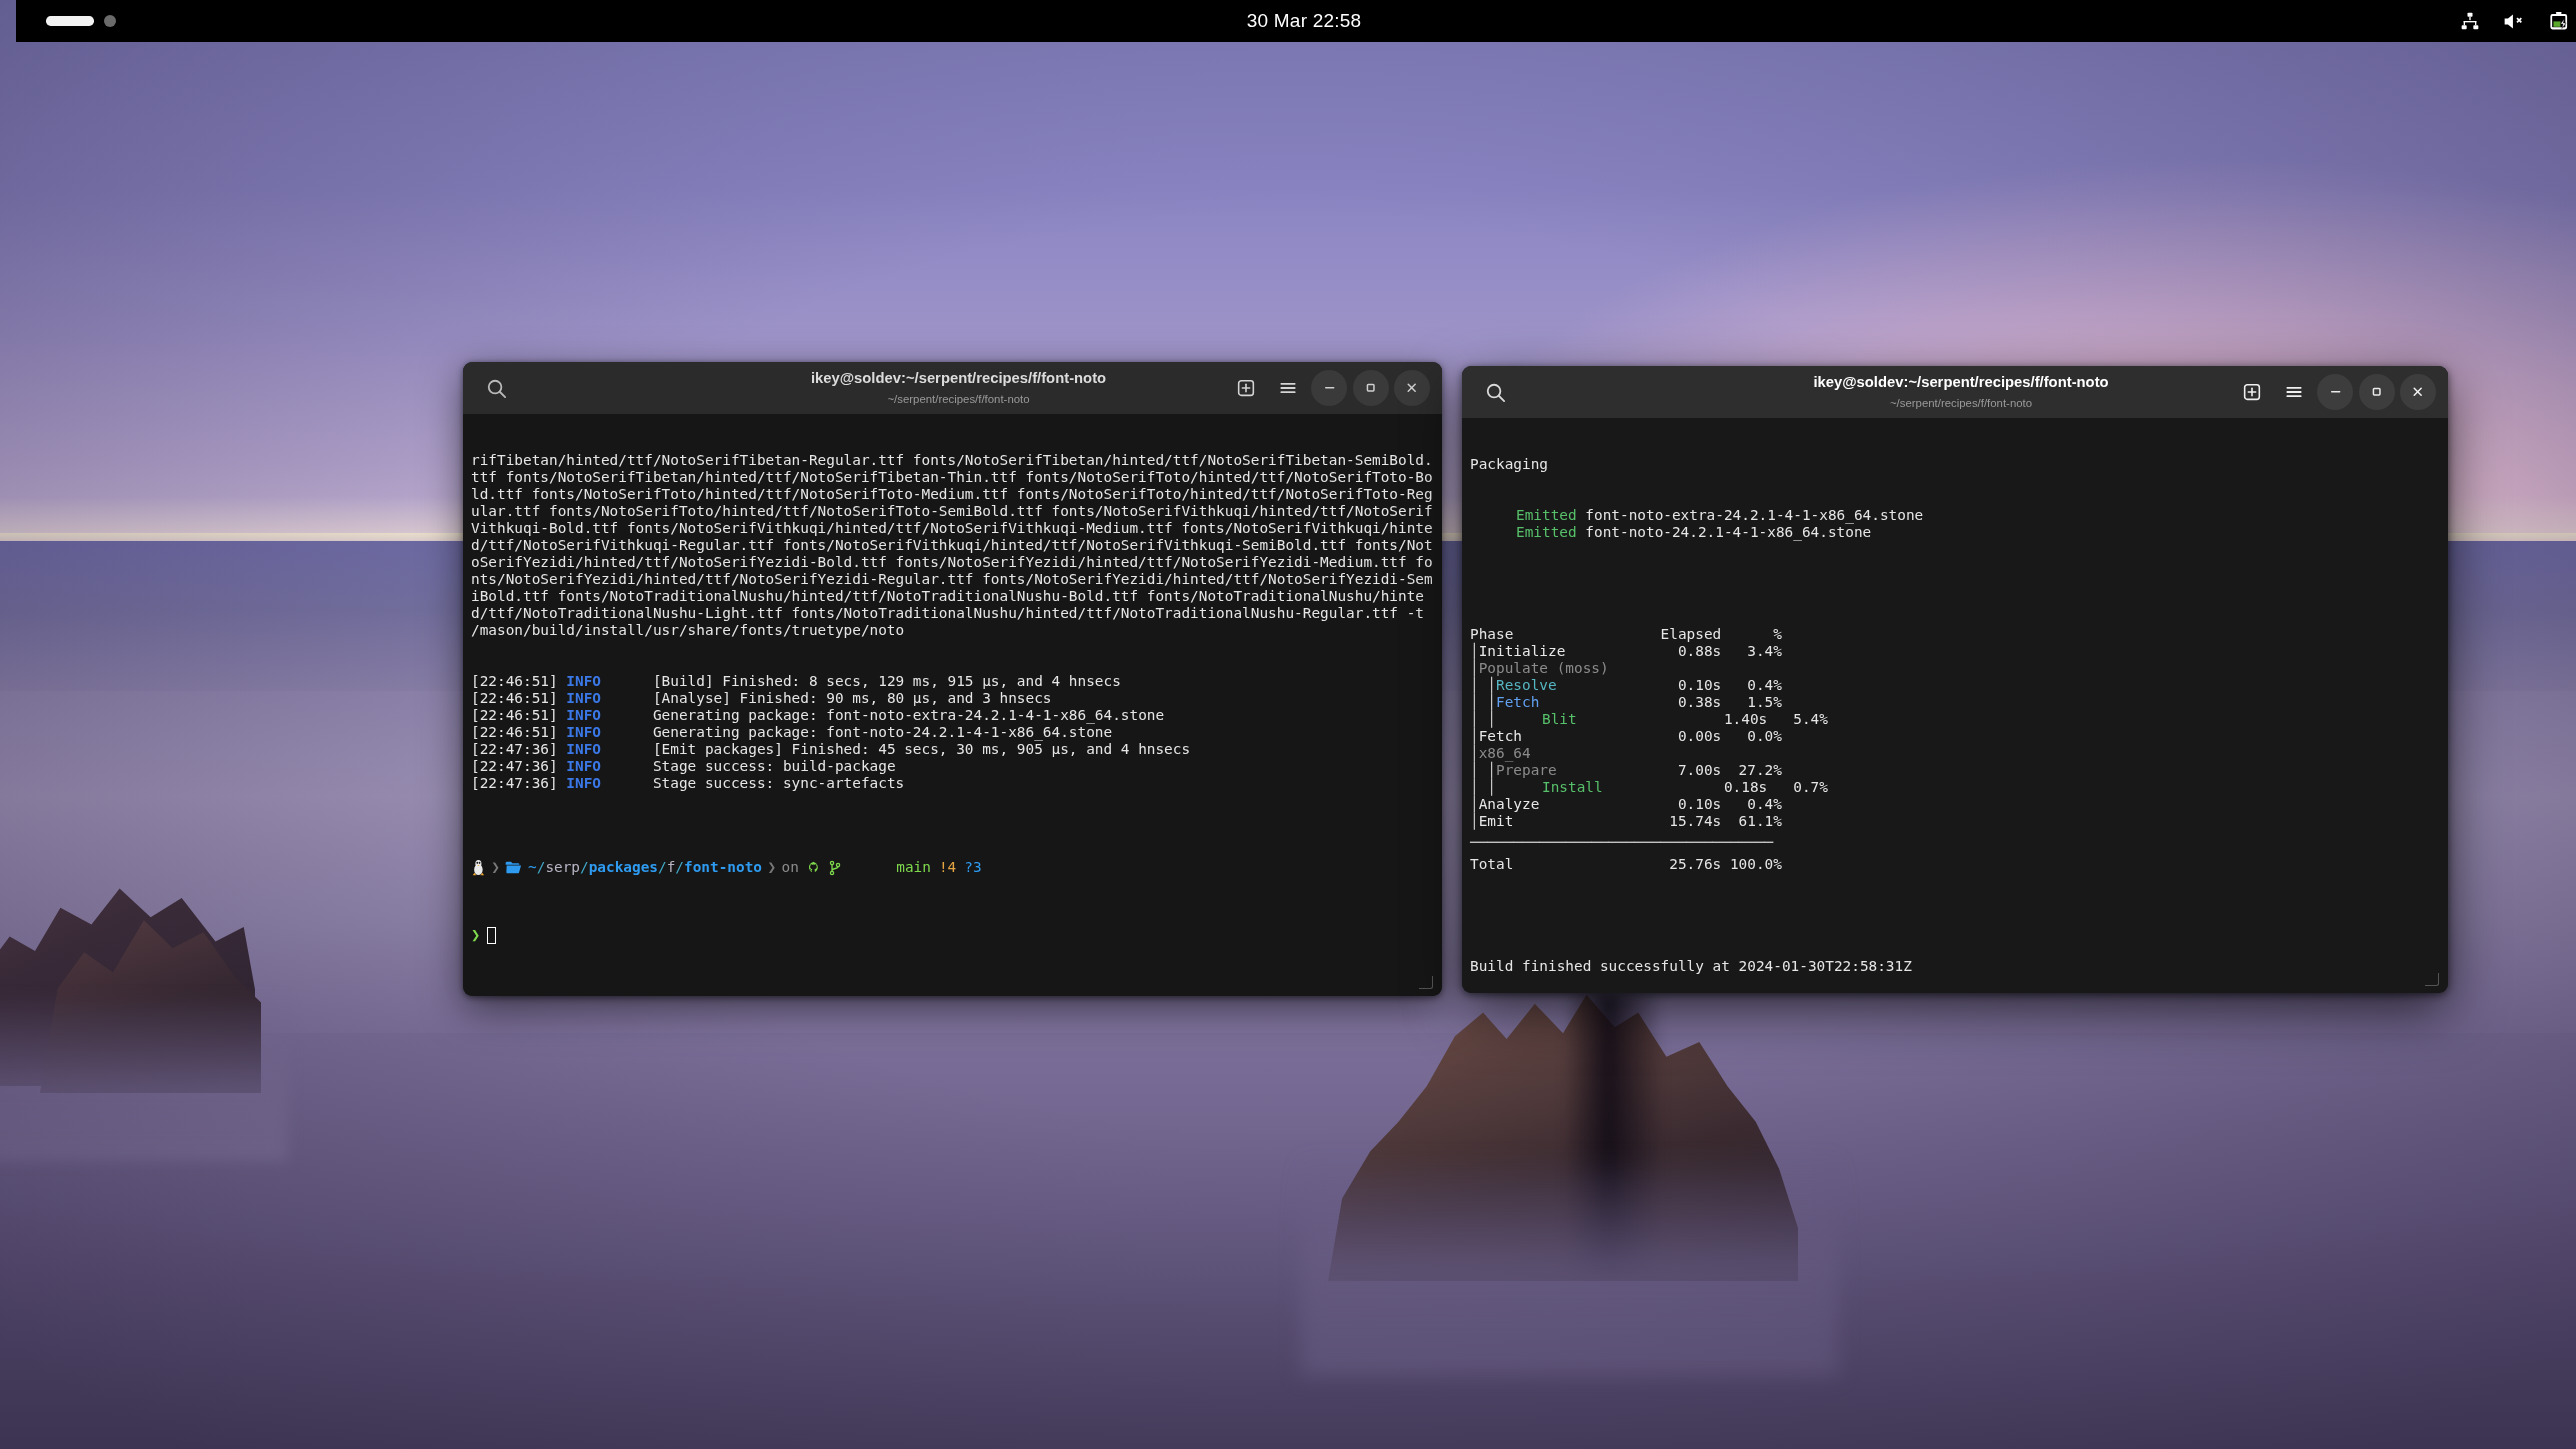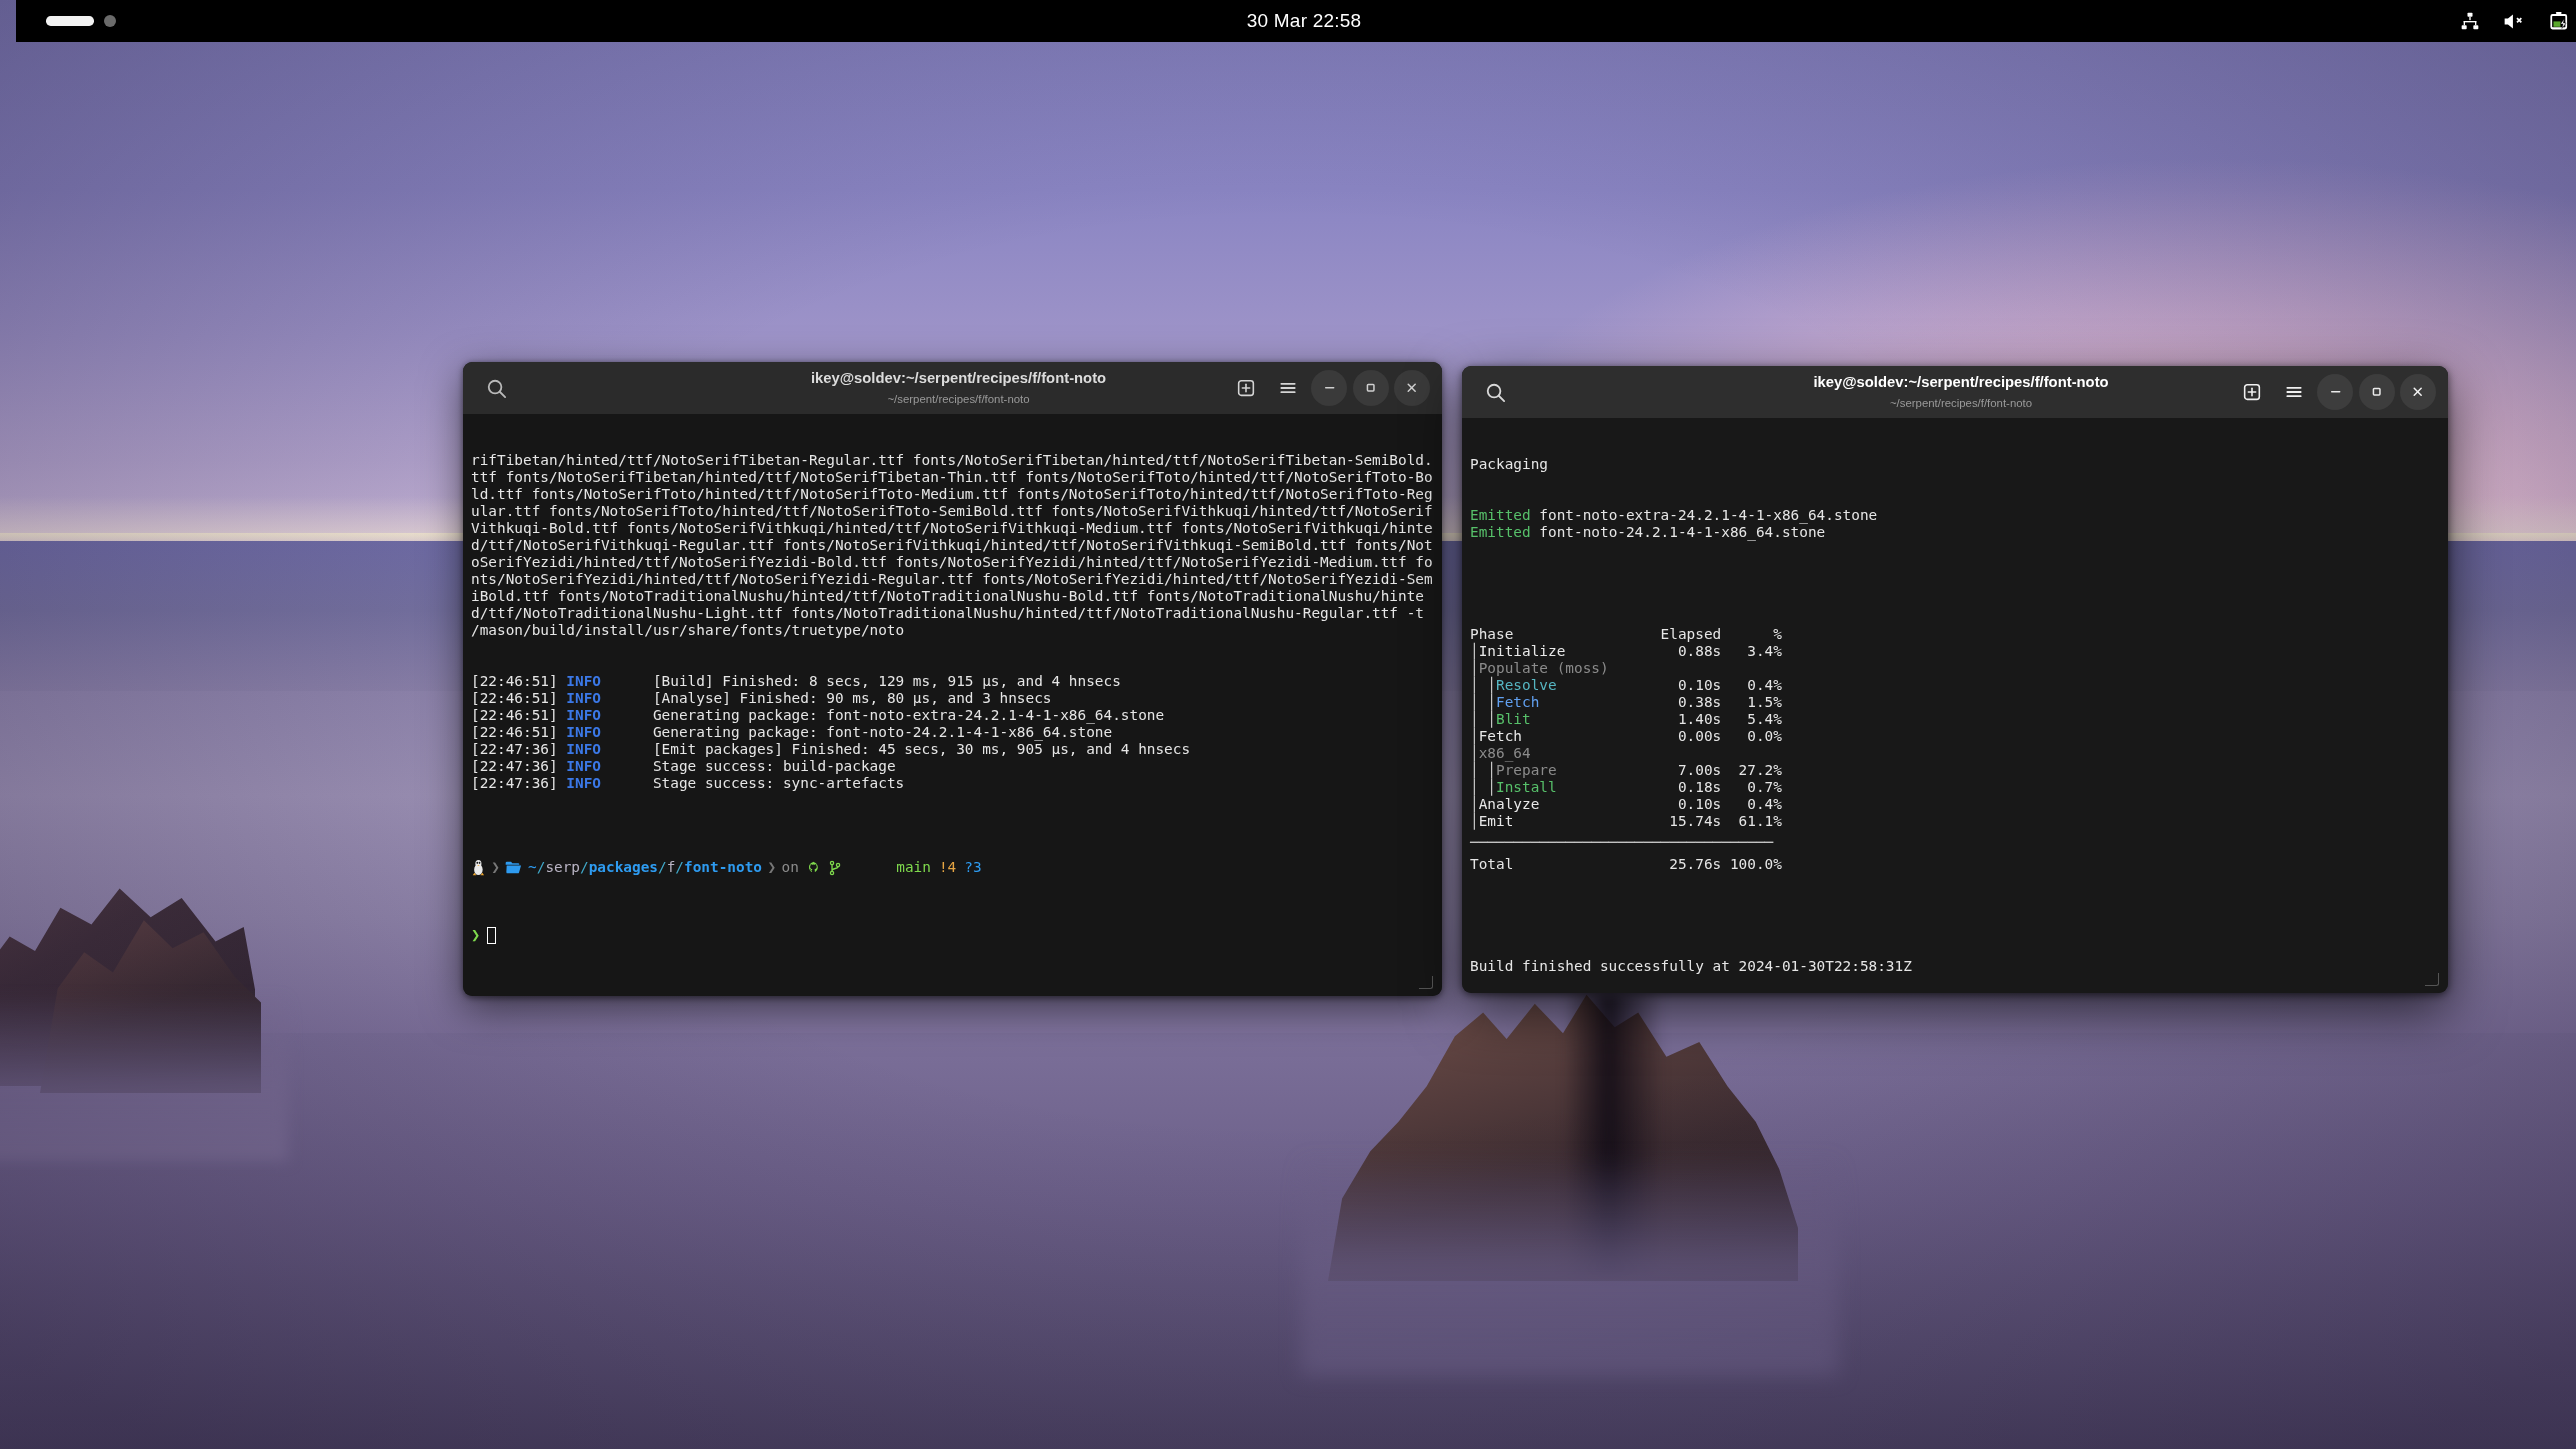--- a/index.html
+++ b/index.html
@@ -150,21 +150,21 @@
     line-height:17px;
     color:#e6e6e6;
     white-space:pre-wrap;
     word-break:break-all;
     overflow:hidden;
     position:relative;
   }
   .focused .term-body { background:#181818; }
 
   .c-info   { color:#3b78e7; font-weight:bold; }
-  .c-green  { color:#57c06a; }
+  .c-green  { color:#57c06a;margin-left:46px; }
   .c-dim    { color:#8b8b8b; }
   .c-cyan   { color:#56b6c2; }
   .c-blue   { color:#61a0f0; }
   .c-white  { color:#e8e8e8; }
   .c-orange { color:#e5a443; }
   .c-brightblue { color:#2e9bf0; }
   .c-brightgreen{ color:#7fd94d;margin-left:48px; }
   .c-grayarrow { color:#777; }
   .c-pathdim { color:#b9b4c4; }
   .c-sep     { color:#3fa8c9; }

